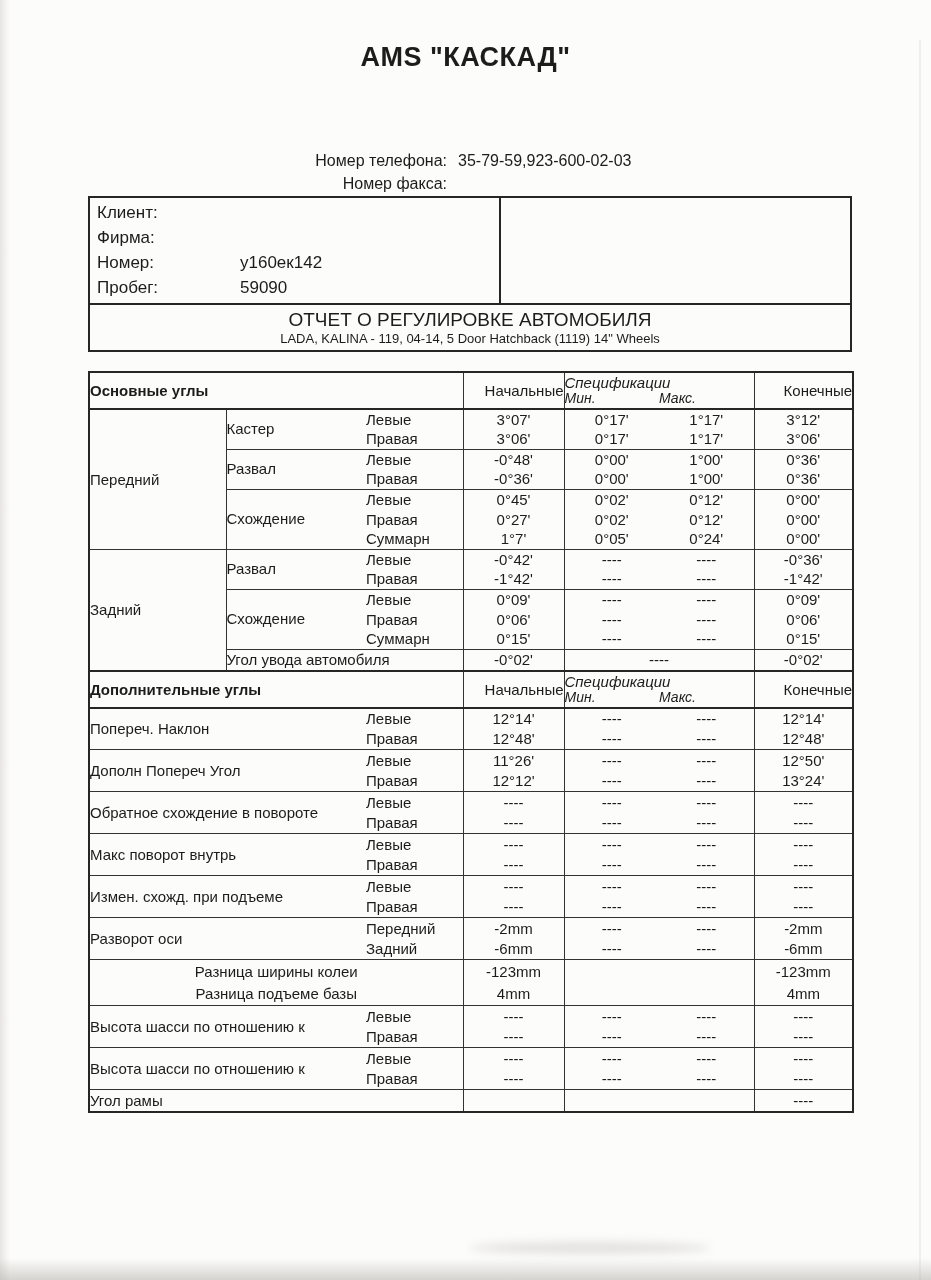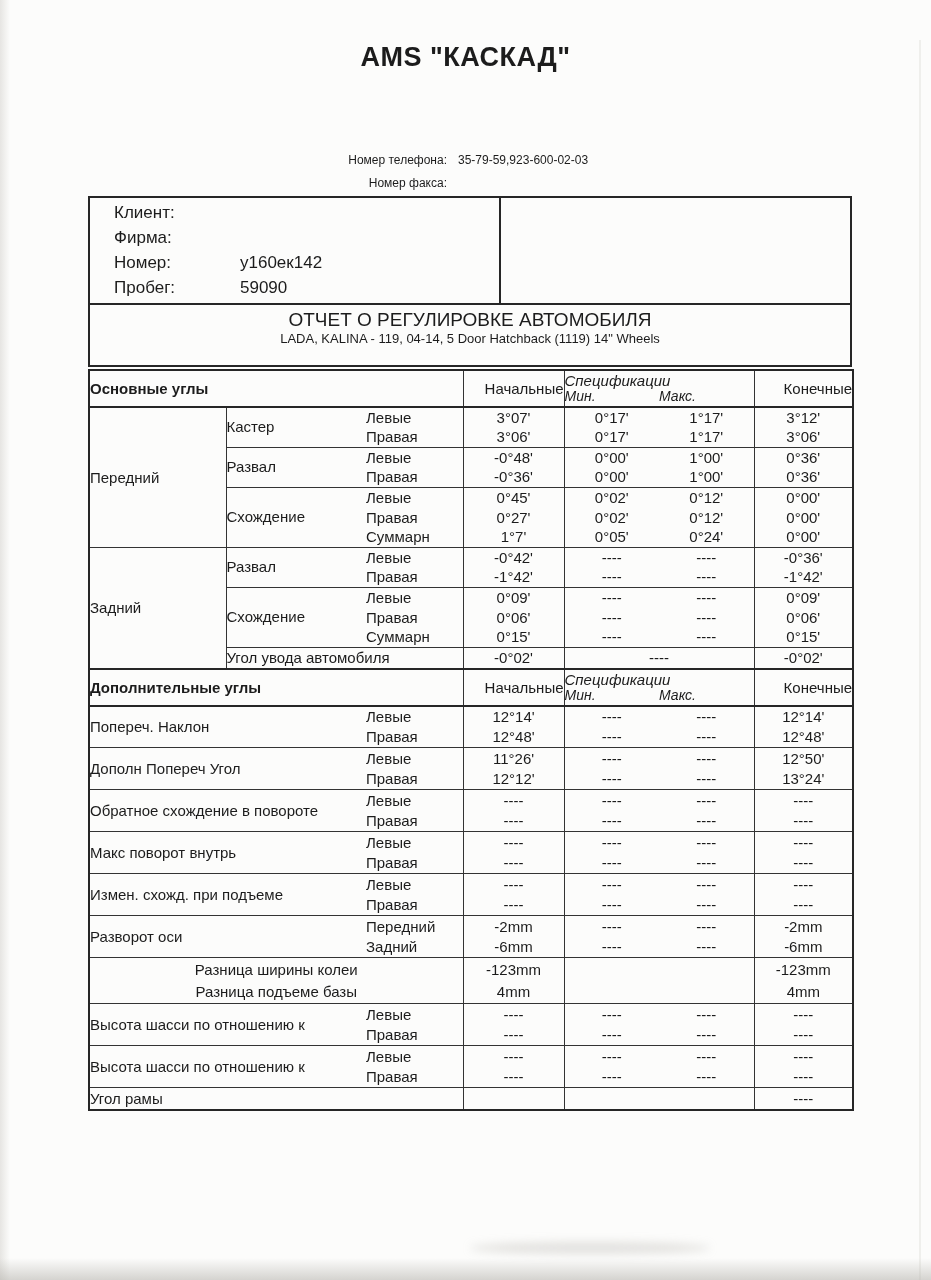--- a/index.html
+++ b/index.html
@@ -19,42 +19,42 @@
     background:linear-gradient(to top, rgba(180,178,172,.55), rgba(180,178,172,0));}
   .edge-right{position:absolute;right:10px;top:40px;width:2px;height:1240px;
     background:rgba(200,198,192,.25);}
   .smudge{position:absolute;left:470px;top:1242px;width:240px;height:12px;
     background:rgba(160,158,150,.28);border-radius:50%;filter:blur(5px);}
 
   .company-title{
     position:absolute;top:42px;left:0;width:100%;
     text-align:center;font-size:27px;font-weight:bold;letter-spacing:.5px;
   }
-  .contact{position:absolute;top:149px;left:0;width:100%;font-size:12px;}
+  .contact{position:absolute;top:149px;left:0;width:100%;font-size:16px;}
   .contact .crow{display:flex;line-height:23px;}
   .contact .clab{width:447px;text-align:right;}
   .contact .cval{padding-left:11px;}
 
   .doc{position:absolute;left:88px;top:196px;width:764px;}
 
   .client-box{border:2px solid #262626;display:flex;background:transparent;}
   .pane{padding:2px 0 3px 0;}
   .pane-left{width:411px;border-right:2px solid #262626;}
   .pane-right{flex:1;}
   .pane .prow{display:flex;line-height:25px;font-size:17px;}
-  .pane .plab{padding-left:24px;width:150px;}
+  .pane .plab{padding-left:7px;width:150px;}
   .pane .pval{flex:1;}
 
-  .title-box{border:2px solid #262626;margin-top:-2px;text-align:center;padding:3px 0 18px 0;}
+  .title-box{border:2px solid #262626;margin-top:-2px;text-align:center;padding:3px 0 3px 0;}
   .rtitle{font-size:19px;line-height:23px;}
   .rsubtitle{font-size:13px;line-height:16px;}
 
   table.angles{border-collapse:collapse;table-layout:fixed;width:764px;
     border:2px solid #262626;}
-  table.t-basic{margin-top:2px;}
+  table.t-basic{margin-top:19px;}
   table.t-addl{margin-top:-2px;}
   table.angles td{padding:0;font-size:15px;white-space:nowrap;overflow:hidden;
     vertical-align:middle;}
   table.t-basic tr{height:20px;}
   table.t-addl tr{height:21px;}
   table.angles tr.hdr{height:37px;}
   table.angles tr.hdr td{border-top:2px solid #262626;border-bottom:2px solid #262626;}
   table.angles tr.tall{height:46px;}
   tr.bt td{border-top:1px solid #333;}
   td.sec{font-size:21px;font-weight:bold;padding-left:5px;}

